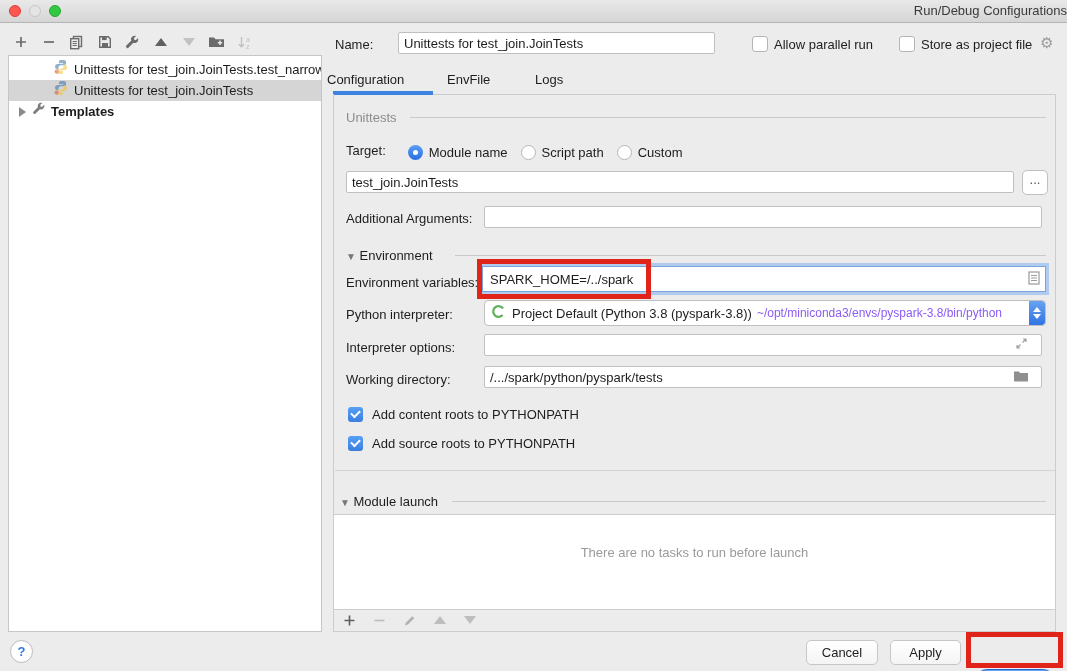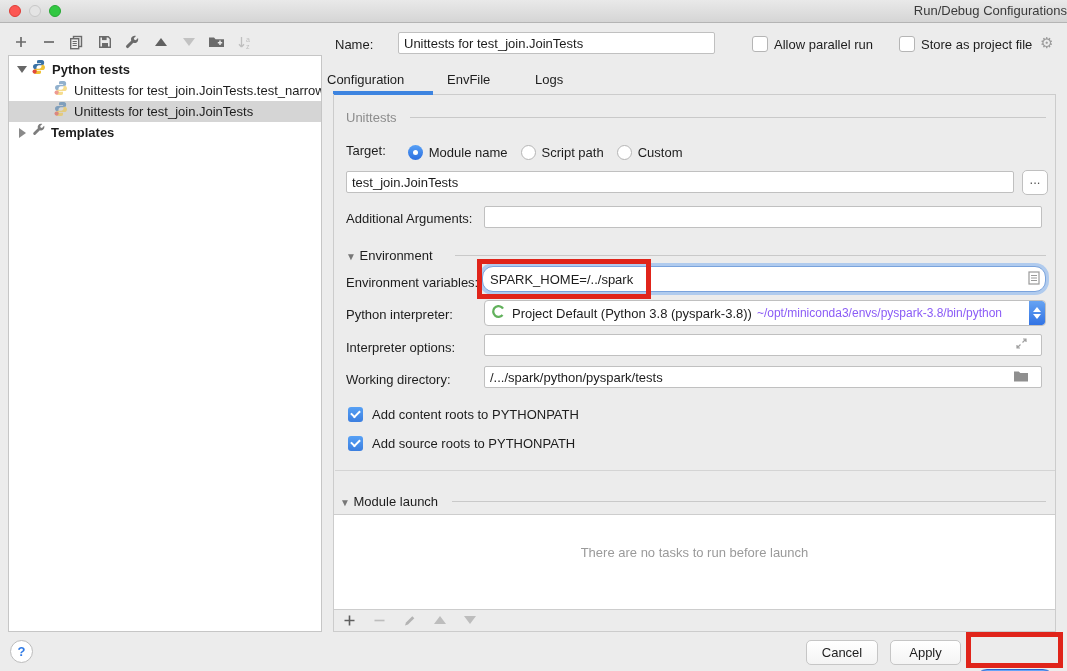--- a/index.html
+++ b/index.html
@@ -57,21 +57,21 @@
   .ropt{display:flex;align-items:center;gap:6px}
   .cbrow{position:absolute;left:348px;display:flex;align-items:center;gap:9px;height:18px}
   .cbx{width:15px;height:15px;border-radius:3px;background:linear-gradient(#56a0f5,#3b7edf);position:relative;flex:0 0 15px}
   .cbx::after{content:"";position:absolute;left:3px;top:3px;width:7px;height:4px;border-left:2px solid #fff;border-bottom:2px solid #fff;transform:rotate(-45deg)}
 
   .browse-btn{position:absolute;left:1022px;top:170px;width:24px;height:23px;background:#fff;border:1px solid #c0c0c0;
               border-radius:5px;text-align:center;line-height:18px;color:#555}
 
   
   .envfield{position:absolute;left:482px;top:266px;width:564px;height:26px;box-sizing:border-box;background:#fff;
-            border:1px solid #7aa3dc;box-shadow:0 0 0 3px #b0cbee;border-radius:11px;display:flex;align-items:center;padding:0 5px}
+            border:1px solid #7aa3dc;box-shadow:0 0 0 3px #b0cbee;border-radius:0;display:flex;align-items:center;padding:0 5px}
   .envfield input{border:none;outline:none;flex:1;font-family:"Liberation Sans",sans-serif;font-size:13px;color:#1d1d1d}
 
   
   .combo{position:absolute;left:484px;top:300px;width:562px;height:26px;box-sizing:border-box;background:#fff;
          border:1px solid #c0c0c0;border-radius:4px;display:flex;align-items:center;padding-left:6px;overflow:hidden}
   .combo .val{margin:0 5px 0 6px;white-space:nowrap}
   .combo .path{color:#8b5cf6;font-size:12px;white-space:nowrap;overflow:hidden;flex:1}
   .stepper{width:16px;height:24px;margin-left:4px;background:linear-gradient(#66a3f2,#3273e4);border-radius:0 3px 3px 0;
            display:flex;flex-direction:column;align-items:center;justify-content:center;gap:2px;flex:0 0 16px}
   .st-up{width:0;height:0;border-left:4px solid transparent;border-right:4px solid transparent;border-bottom:5px solid #fff}
@@ -154,30 +154,20 @@
     <span class="tbi">
       <svg width="15" height="15">
           <path d="M4.5 2v10M4.5 12 2 9.2M4.5 12 7 9.2" stroke="#bfbfbf" stroke-width="1.3" fill="none"></path>
           <text x="9" y="6.5" font-size="7" fill="#bfbfbf" font-family="Liberation Sans">a</text>
           <text x="9" y="14" font-size="7" fill="#bfbfbf" font-family="Liberation Sans">z</text>
         </svg>
       </span>
   </div>
 
   <div class="tree">
-    <div class="trow">
-      <span class="caret-d"></span>
-      <span>
-        <svg width="16" height="16" viewBox="0 0 16 16">
-            <path d="M7.9 1C5.9 1 6 2 6 2.9V4.3h4.1v.7H4.6C3.2 5 2 5.9 2 7.6c0 1.8 1 2.7 2.4 2.7h1.1V8.7c0-1.3 1.1-2.4 2.4-2.4h3.3c1.1 0 1.9-.9 1.9-2V3.1C13.1 2 12.2 1 11 1H7.9z" fill="#3a72a6"></path>
-            <path d="M8.1 15c2 0 1.9-1 1.9-1.9v-1.4H5.9V11h5.5c1.4 0 2.6-.9 2.6-2.6S13 5.7 11.6 5.7h-1.1v1.6c0 1.3-1.1 2.4-2.4 2.4H4.9C3.8 9.7 3 10.6 3 11.7v1.2C2.9 14 3.8 15 5 15h3.1z" fill="#f0c237"></path>
-            <circle cx="3.6" cy="12.6" r="2.1" fill="#e0493c"></circle>
-          </svg></span>
-      <span class="txt bold">Python tests</span>
-    </div>
     <div class="trow">
       <span class="ind"></span>
       <span class="faded">
         <svg width="16" height="16" viewBox="0 0 16 16">
             <path d="M7.9 1C5.9 1 6 2 6 2.9V4.3h4.1v.7H4.6C3.2 5 2 5.9 2 7.6c0 1.8 1 2.7 2.4 2.7h1.1V8.7c0-1.3 1.1-2.4 2.4-2.4h3.3c1.1 0 1.9-.9 1.9-2V3.1C13.1 2 12.2 1 11 1H7.9z" fill="#3a72a6"></path>
             <path d="M8.1 15c2 0 1.9-1 1.9-1.9v-1.4H5.9V11h5.5c1.4 0 2.6-.9 2.6-2.6S13 5.7 11.6 5.7h-1.1v1.6c0 1.3-1.1 2.4-2.4 2.4H4.9C3.8 9.7 3 10.6 3 11.7v1.2C2.9 14 3.8 15 5 15h3.1z" fill="#f0c237"></path>
             <circle cx="3.6" cy="12.6" r="2.1" fill="#e0493c"></circle>
           </svg></span>
       <span class="txt">Unittests for test_join.JoinTests.test_narrow</span>
     </div>

